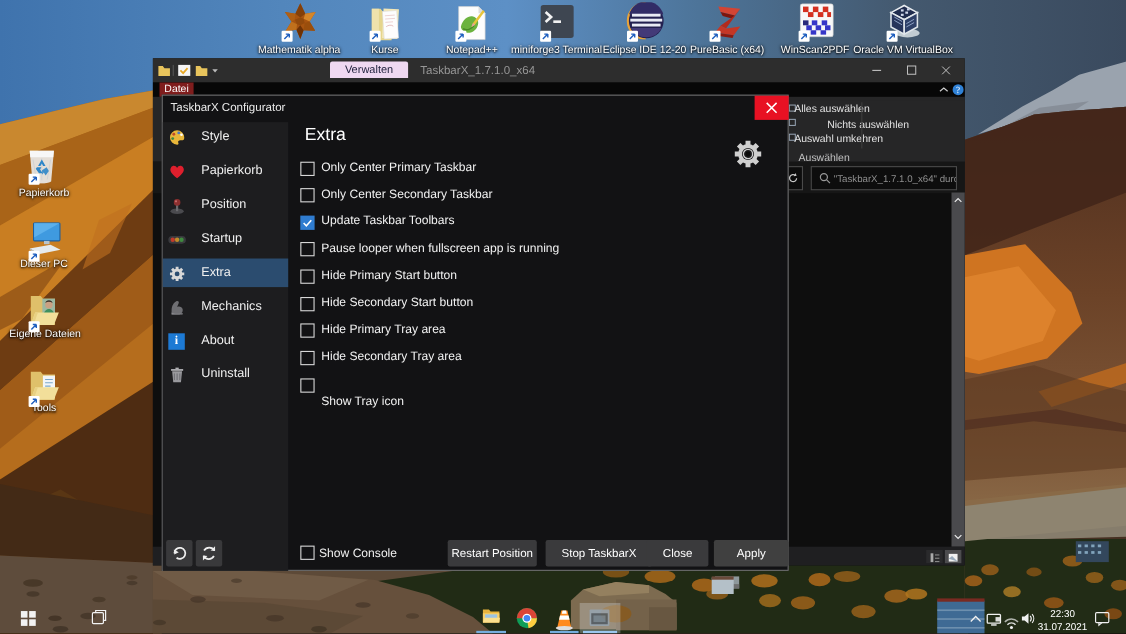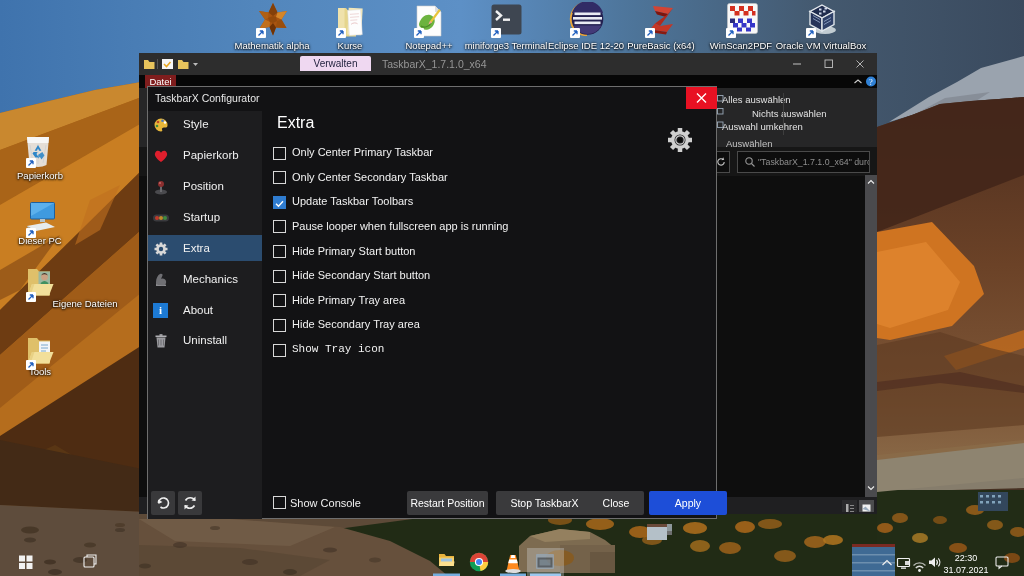--- a/index.html
+++ b/index.html
@@ -269,21 +269,21 @@
 
   <svg class="abs" style="left:26px;top:267px;" width="30" height="32" viewBox="0 0 30 32">
     <path d="M2,2 h9 l2,2.5 h11 v24 h-22z" fill="#dfc06a"></path>
     <rect x="12.5" y="4.5" width="11.5" height="22" fill="#9cb8a0"></rect>
     <circle cx="18.5" cy="10" r="3.4" fill="#caa183"></circle>
     <path d="M15.2,8.5 a3.4,3.4 0 0 1 6.6,0 c-2,-1.6 -4.8,-1.6 -6.6,0z" fill="#3a3028"></path>
     <path d="M13.5,20 c0.5,-4 2.5,-6 5,-6 c2.5,0 4.5,2 5,6 l0,6.5 h-10z" fill="#3f9060"></path>
     <polygon points="2,28.5 6,17 27.5,17 23,28.5" fill="#f2df9a"></polygon>
     <polygon points="2,28.5 6,17 8.5,17 4.5,28.5" fill="#e8d184"></polygon>
   </svg>
-  <span class="dlab" style="left:0px;top:298px;width:82px;padding-left:44px;">Eigene Dateien</span>
+  <span class="dlab" style="left:0px;top:298px;width:82px;">Eigene Dateien</span>
 
   <svg class="abs" style="left:26px;top:336px;" width="30" height="31" viewBox="0 0 30 31">
     <path d="M2,2 h9 l2,2.5 h11 v23 h-22z" fill="#dfc06a"></path>
     <rect x="13" y="5.5" width="11" height="20" fill="#f2f5f7"></rect>
     <path d="M15,9 h7 M15,12 h7 M15,15 h5" stroke="#7aa8cc" stroke-width="1"></path>
     <path d="M19,17 l3,5 M22,17 l-3,5" stroke="#4a90c8" stroke-width="1.2"></path>
     <polygon points="2,27.5 6,16 27.5,16 23,27.5" fill="#f2df9a"></polygon>
     <polygon points="2,27.5 6,16 8.5,16 4.5,27.5" fill="#e8d184"></polygon>
   </svg>
   <span class="dlab" style="left:0px;top:366px;width:80px;">Tools</span>
@@ -485,21 +485,21 @@
       <span class="ck-t" style="top:132.9px;">Pause looper when fullscreen app is running</span>
     <div class="abs cbx" style="left:124.5px;top:158px;"></div>
       <span class="ck-t" style="top:157.5px;">Hide Primary Start button</span>
     <div class="abs cbx" style="left:124.5px;top:182.6px;"></div>
       <span class="ck-t" style="top:182.1px;">Hide Secondary Start button</span>
     <div class="abs cbx" style="left:124.5px;top:207.3px;"></div>
       <span class="ck-t" style="top:206.8px;">Hide Primary Tray area</span>
     <div class="abs cbx" style="left:124.5px;top:231.9px;"></div>
       <span class="ck-t" style="top:231.4px;">Hide Secondary Tray area</span>
     <div class="abs cbx" style="left:124.5px;top:256.5px;"></div>
-      <span class="ck-t" style="top:256px;font-family:Liberation Mono, monospace;">Show Tray icon</span>
+      <span class="ck-t" style="top:272px;">Show Tray icon</span>
   </div>
 
   <div class="abs" style="left:3px;top:404px;width:24px;height:24px;background:#39393b;border-radius:2px;">
     <svg width="24" height="24" viewBox="0 0 24 24">
         <path d="M7.5,12 a5,5 0 1 1 2,4" stroke="#eee" stroke-width="1.6" fill="none"></path>
         <path d="M7,8.5 l0.5,4.5 l4,-2z" fill="#eee"></path>
       </svg>
   </div>
   <div class="abs" style="left:30px;top:404px;width:24px;height:24px;background:#39393b;border-radius:2px;">
     <svg width="24" height="24" viewBox="0 0 24 24">
@@ -507,21 +507,21 @@
         <path d="M17.5,5.5 l0,4.5 l-4,-0.5z" fill="#eee"></path>
         <path d="M7,14.5 a5.5,5.5 0 0 0 9.5,0" stroke="#eee" stroke-width="1.6" fill="none"></path>
         <path d="M6.5,18.5 l0,-4.5 l4,0.5z" fill="#eee"></path>
       </svg>
   </div>
   <div class="abs cbx" style="left:125px;top:409px;"></div>
   <div class="abs" style="left:142px;top:410px;color:#f0f0f0;font-size:11px;">Show Console</div>
   <div class="btn abs" style="left:259px;width:81px;">Restart Position</div>
   <div class="btn abs" style="left:348px;width:97px;">Stop TaskbarX</div>
   <div class="btn abs" style="left:440px;width:56px;">Close</div>
-  <div class="btn abs" style="left:501px;width:78px;background:#1d4ed8;">Apply</div>
+  <div class="btn abs" style="left:501px;width:68px;background:#404040;">Apply</div>
 </div>
 
 <div class="abs" id="taskbar" style="left:0;top:548px;width:888px;height:28px;">
   <svg class="abs" style="left:0;top:0;" width="1024" height="28" viewBox="0 0 1024 28">
 
     <g fill="#f2f2f2">
       <rect x="19" y="7.5" width="6" height="6"></rect>
         <rect x="26.5" y="7.5" width="6" height="6"></rect>
       <rect x="19" y="15" width="6" height="6"></rect>
         <rect x="26.5" y="15" width="6" height="6"></rect>

